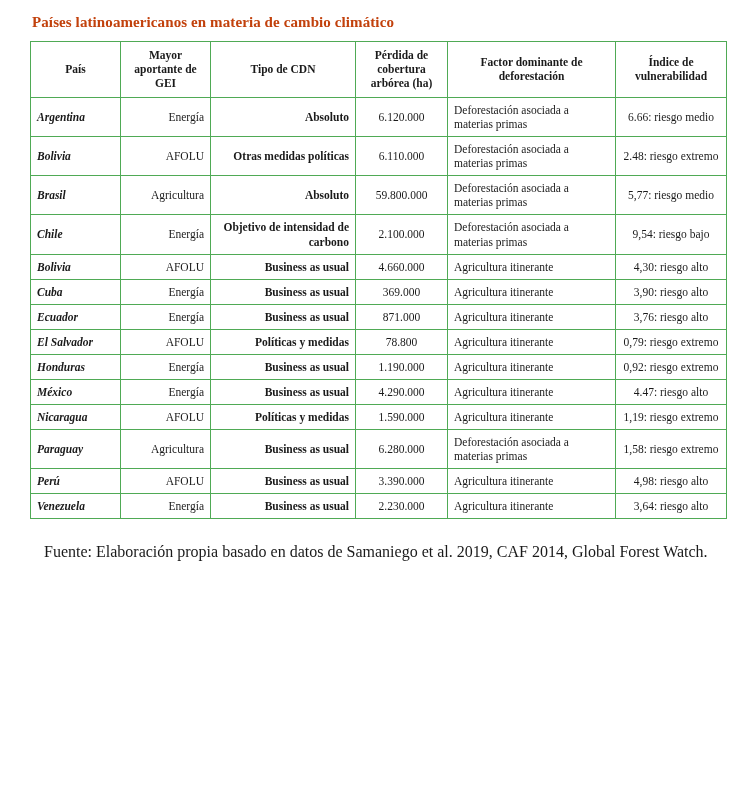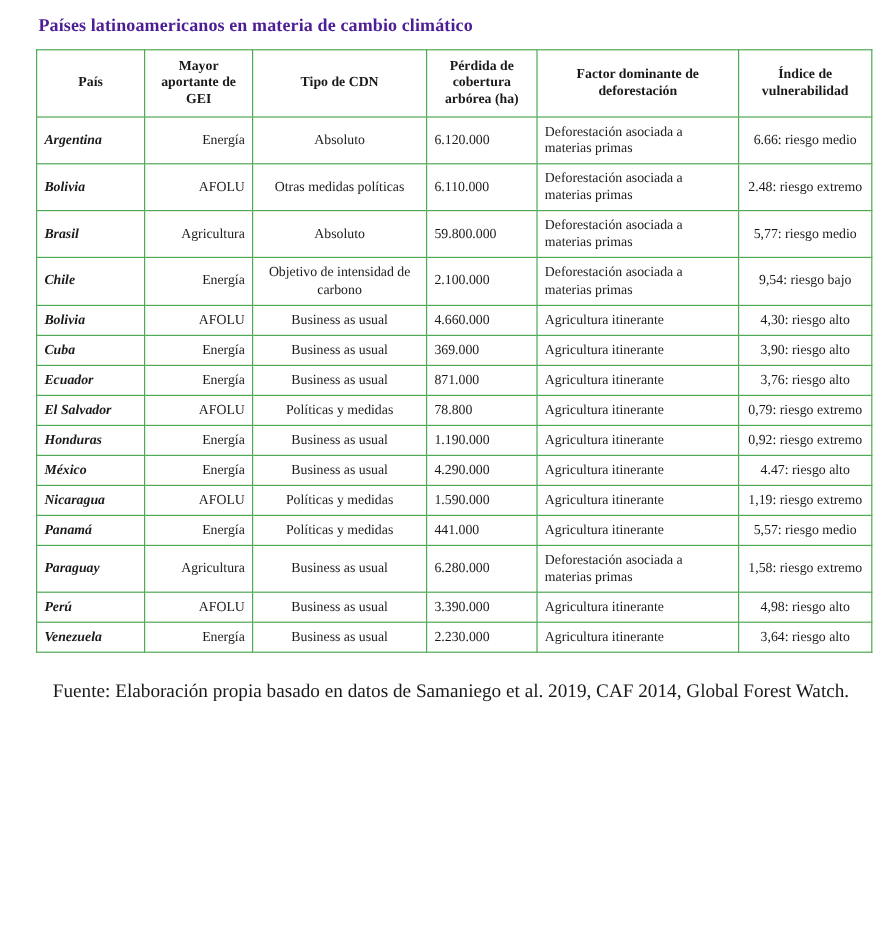--- a/index.html
+++ b/index.html
@@ -17,21 +17,21 @@
   }
   .page {
     padding: 14px 18px 0 30px;
     box-sizing: border-box;
     width: 747px;
   }
   .doc-title {
     font-family: "Liberation Serif", serif;
     font-size: 15px;
     font-weight: bold;
-    color: #4c1d95;
+    color: #c2410c;
     margin: 0 0 10px 2px;
     letter-spacing: 0.1px;
   }
   table.data-table {
     border-collapse: collapse;
     width: 696px;
     table-layout: fixed;
     background: #ffffff;
   }
   table.data-table th,
@@ -62,25 +62,26 @@
     font-weight: bold;
     text-align: left;
     padding-left: 8px;
     font-style: italic;
   }
   td.ghg {
     text-align: right;
     padding-left: 8px;
   }
   td.ndc {
+    text-align: right;
+    padding-left: 8px;
+    font-weight: bold;
+  }
+  td.loss {
     text-align: center;
-    padding-left: 8px;
-  }
-  td.loss {
-    text-align: left;
     padding-right: 8px;
   }
   td.driver {
     text-align: left;
     padding-left: 8px;
   }
   td.vuln {
     text-align: center;
   }
   .source-note {
@@ -199,28 +200,20 @@
       </tr>
       <tr>
         <td class="country">Nicaragua</td>
         <td class="ghg">AFOLU</td>
         <td class="ndc">Políticas y medidas</td>
         <td class="loss">1.590.000</td>
         <td class="driver">Agricultura itinerante</td>
         <td class="vuln">1,19: riesgo extremo</td>
       </tr>
       <tr>
-        <td class="country">Panamá</td>
-        <td class="ghg">Energía</td>
-        <td class="ndc">Políticas y medidas</td>
-        <td class="loss">441.000</td>
-        <td class="driver">Agricultura itinerante</td>
-        <td class="vuln">5,57: riesgo medio</td>
-      </tr>
-      <tr>
         <td class="country">Paraguay</td>
         <td class="ghg">Agricultura</td>
         <td class="ndc">Business as usual</td>
         <td class="loss">6.280.000</td>
         <td class="driver">Deforestación asociada a materias primas</td>
         <td class="vuln">1,58: riesgo extremo</td>
       </tr>
       <tr>
         <td class="country">Perú</td>
         <td class="ghg">AFOLU</td>

